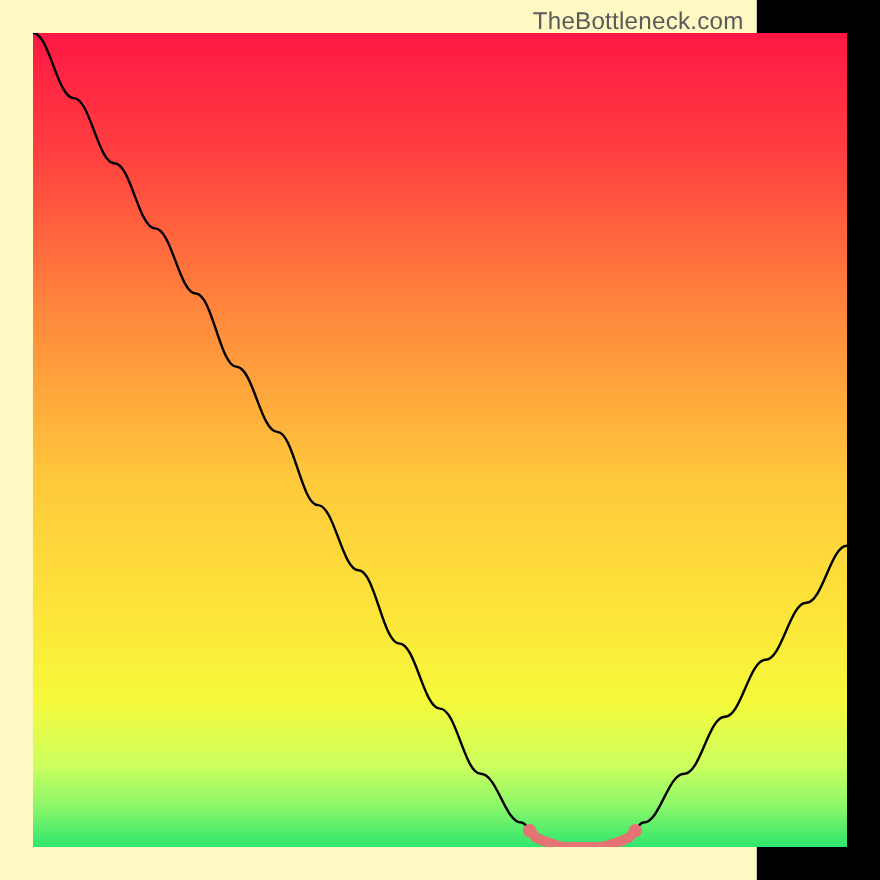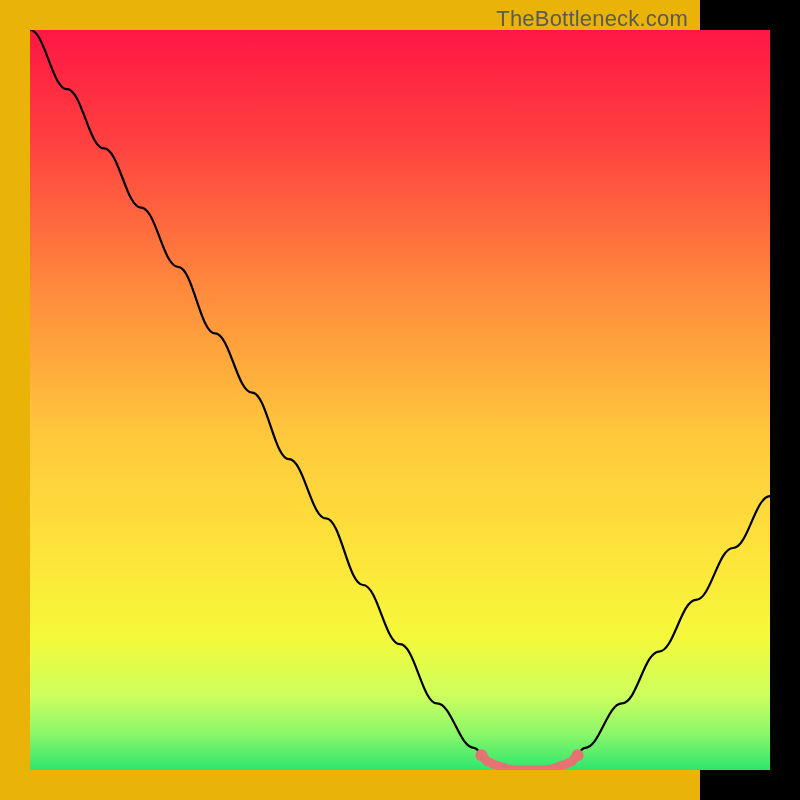--- a/index.html
+++ b/index.html
@@ -7,22 +7,21 @@
     padding: 0;
     width: 800px;
     height: 800px;
     background: #000;
     overflow: hidden;
   }
   .frame {
     position: relative;
     width: 688px;
     height: 800px;
-    background: #eab308;
-    padding-left: 12px;
+    background: #fef9c3;
   }
   .watermark {
     position: absolute;
     top: 6px;
     right: 12px;
     color: #5a5a5a;
     font-family: Arial, Helvetica, sans-serif;
     font-size: 22px;
     font-weight: 500;
     letter-spacing: 0.2px;

